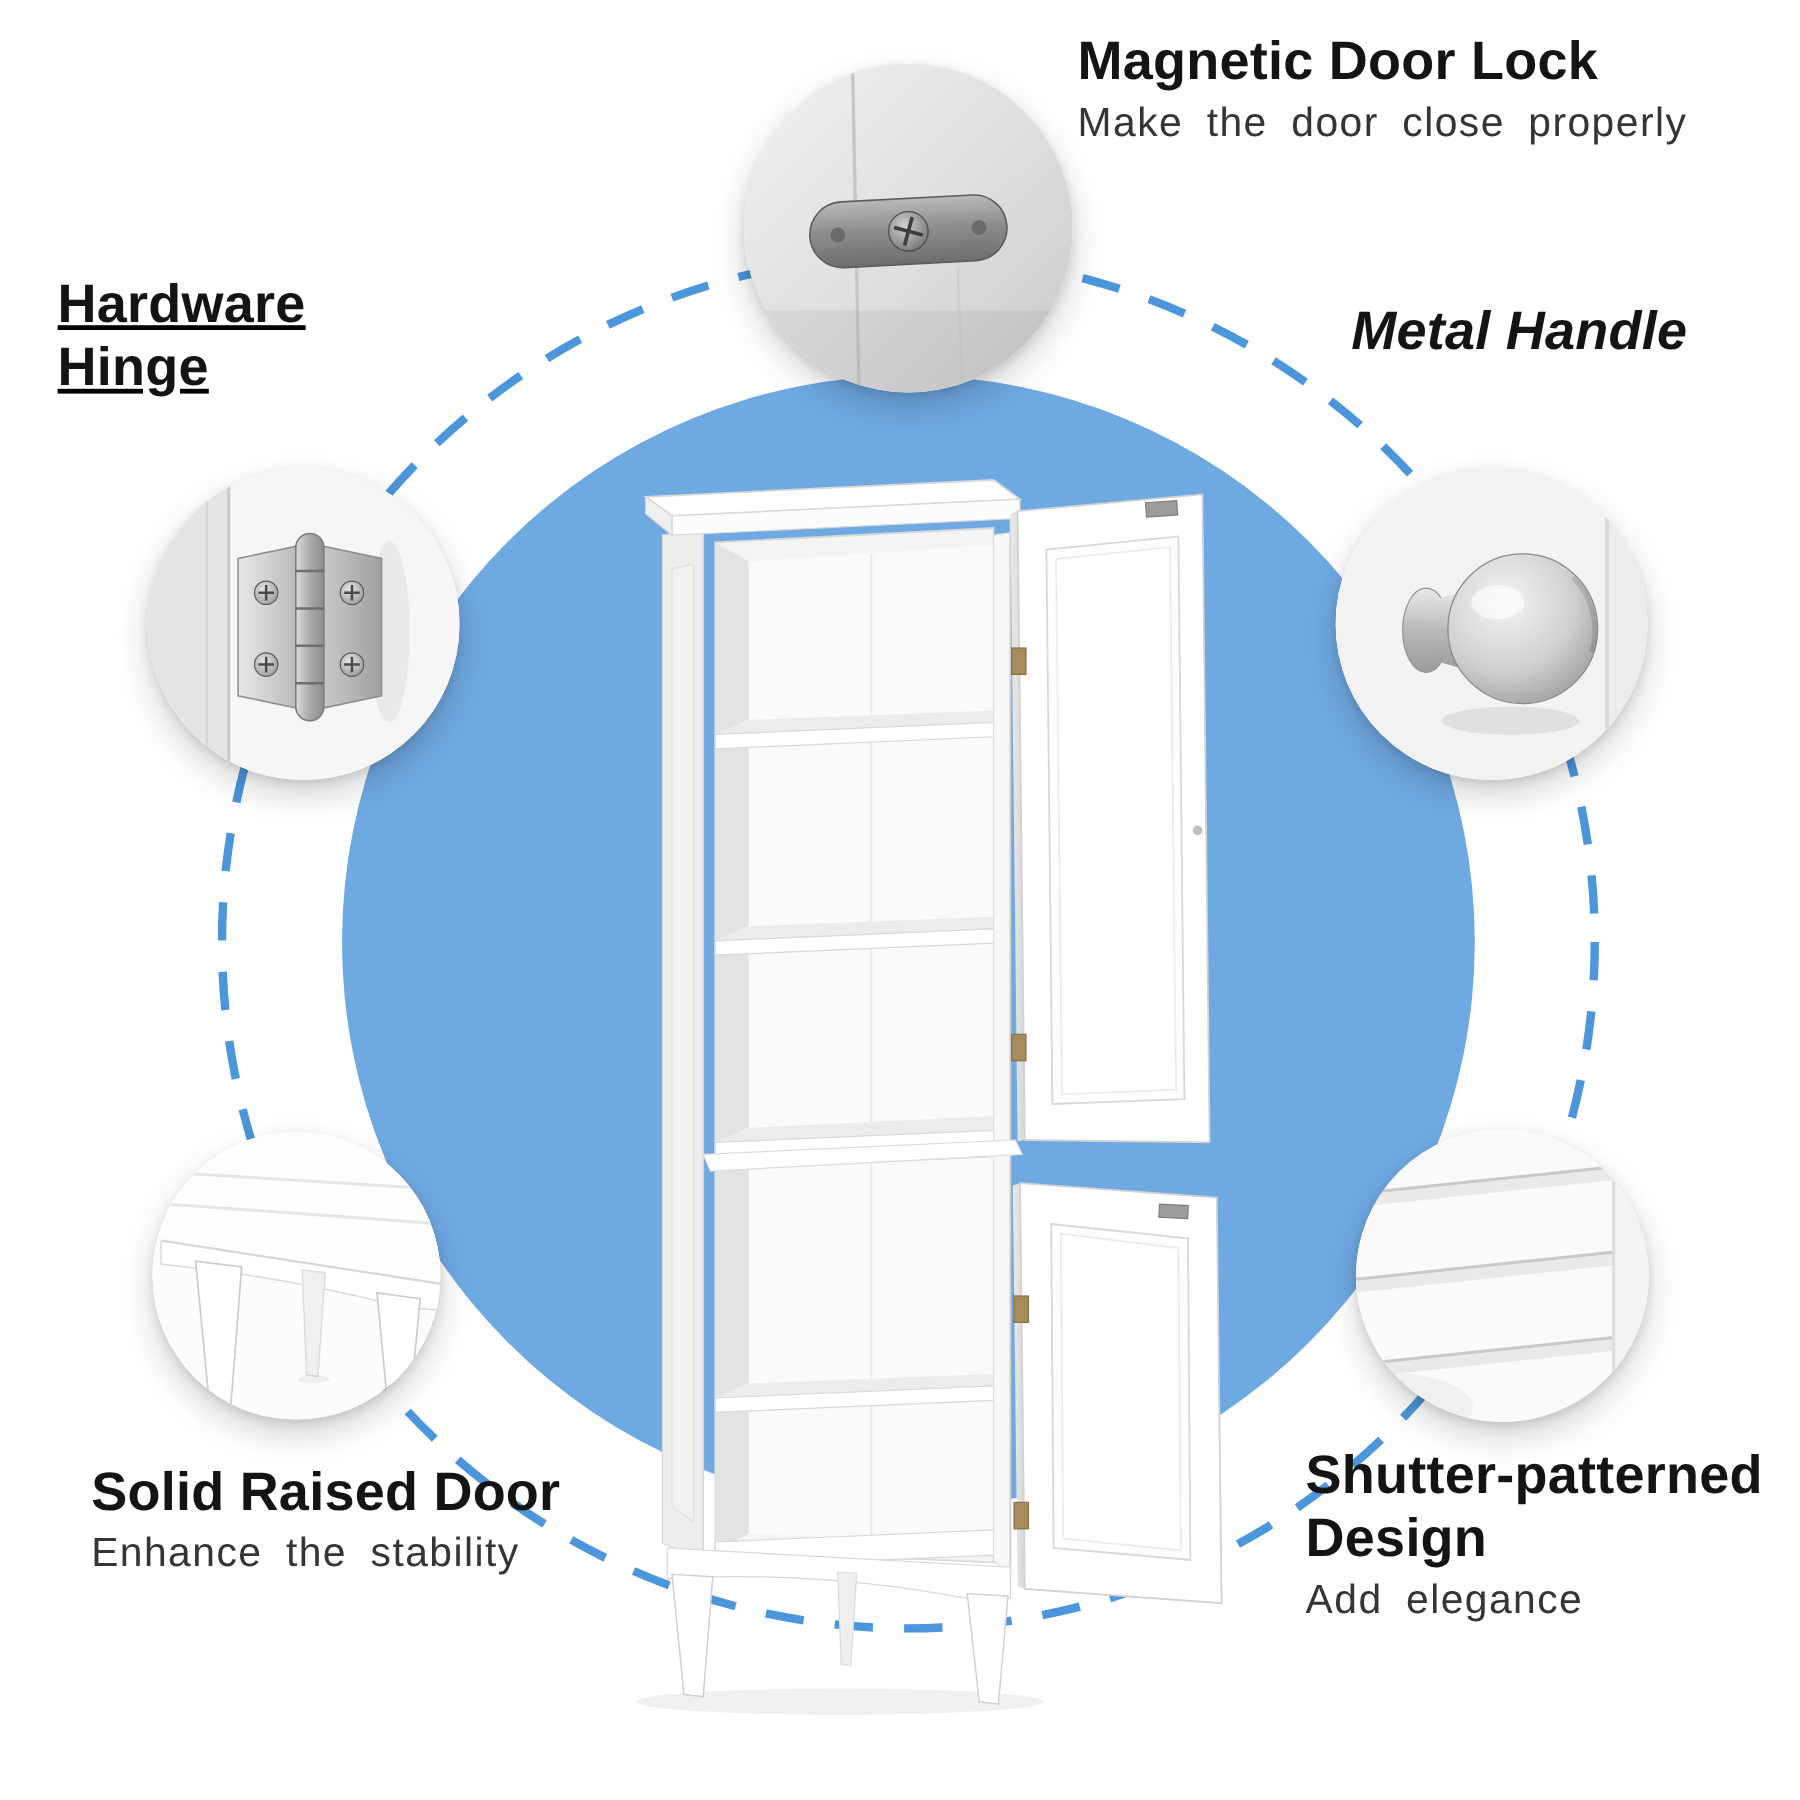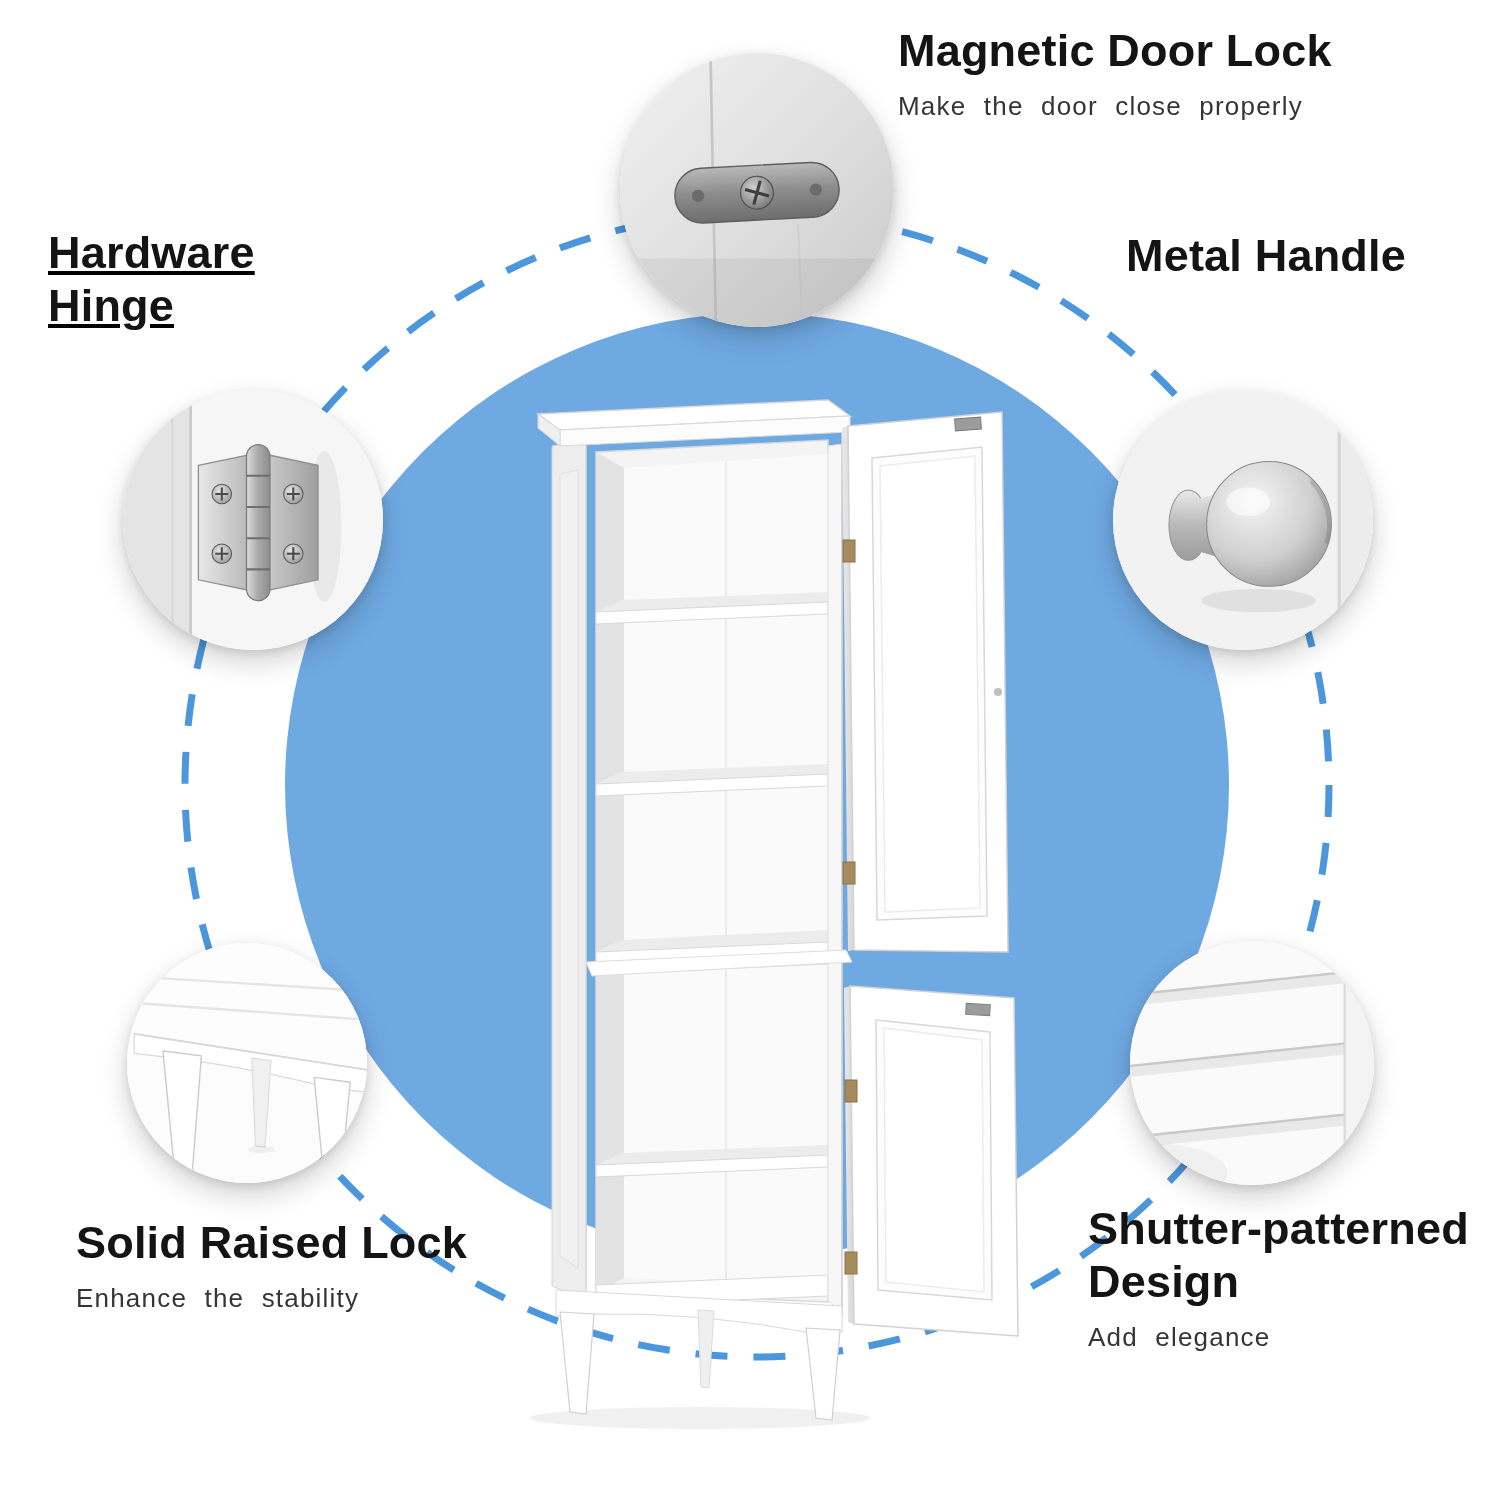--- a/index.html
+++ b/index.html
@@ -17,25 +17,25 @@
   .callout svg { display:block; width:100%; height:100%; }
   .callout-top     { left:620px;  top:53px;  width:274px; height:274px; }
   .callout-hinge   { left:123px;  top:390px; width:260px; height:260px; }
   .callout-knob    { left:1113px; top:390px; width:260px; height:260px; }
   .callout-legs    { left:127px;  top:943px; width:240px; height:240px; }
   .callout-shutter { left:1130px; top:941px; width:244px; height:244px; }
 
   .label { position:absolute; }
   .feature-title { font-weight:bold; font-size:45px; line-height:1.18;
                    color:var(--heading,#141414); letter-spacing:0.2px; }
-  .feature-sub { margin-top:10px; font-size:26px; line-height:1.5;
+  .feature-sub { font-size:34px; line-height:1.5;
                  color:var(--subtitle,#353535); letter-spacing:1.2px; word-spacing:9px; }
   .label-magnetic { left:898px;  top:24px;   width:580px; }
   .label-hinge    { left:48px;   top:226px;  width:345px;text-decoration:underline; }
-  .label-knob     { left:1126px; top:229px;  width:370px; }
+  .label-knob     { left:1126px; top:249px;  width:370px;font-style:italic; }
   .label-legs     { left:76px;   top:1216px; width:430px; }
   .label-shutter  { left:1088px; top:1202px; width:420px; }
 </style>
 </head>
 <body>
 
 <div class="stage">
 
   <div class="blue-circle"></div>
 
@@ -270,21 +270,21 @@
 
   <div class="label label-hinge">
     <div class="feature-title">Hardware Hinge</div>
   </div>
 
   <div class="label label-knob">
     <div class="feature-title">Metal Handle</div>
   </div>
 
   <div class="label label-legs">
-    <div class="feature-title">Solid Raised Lock</div>
+    <div class="feature-title">Solid Raised Door</div>
     <div class="feature-sub">Enhance the stability</div>
   </div>
 
   <div class="label label-shutter">
     <div class="feature-title">Shutter-patterned Design</div>
     <div class="feature-sub">Add elegance</div>
   </div>
 
 </div>
 

